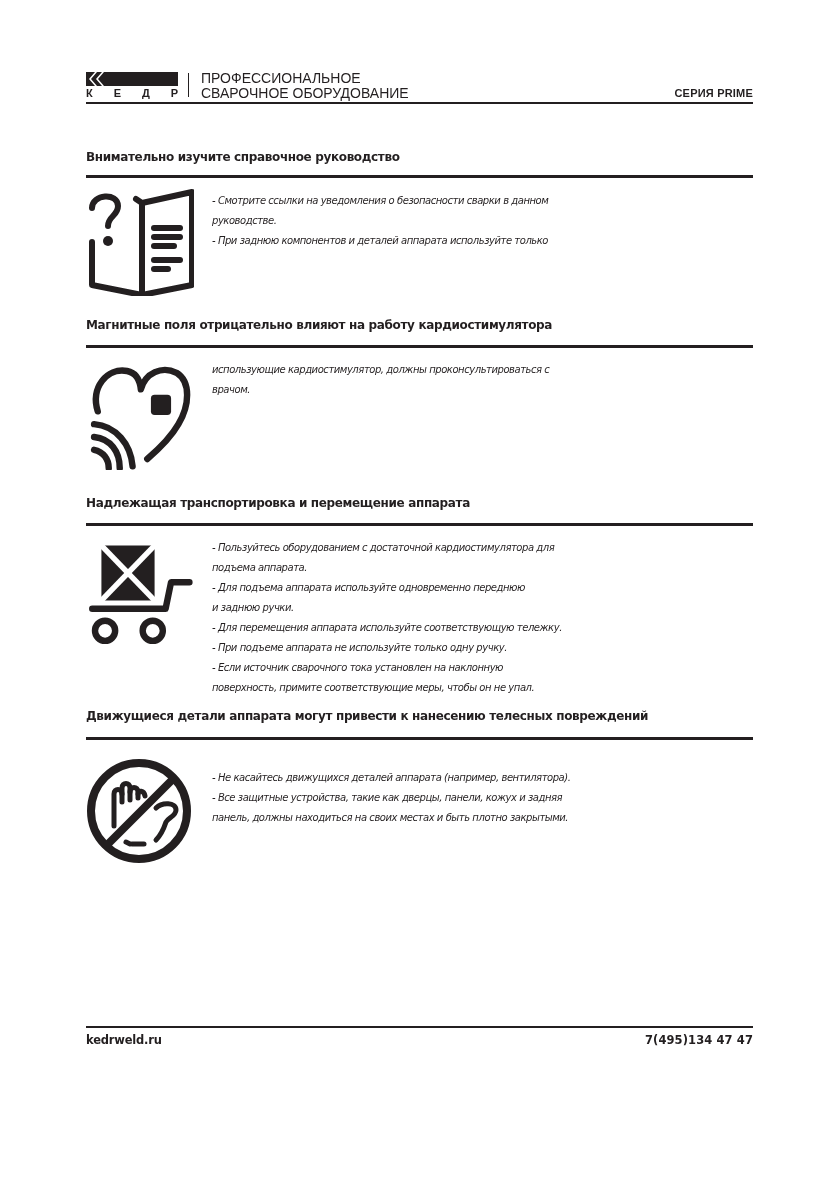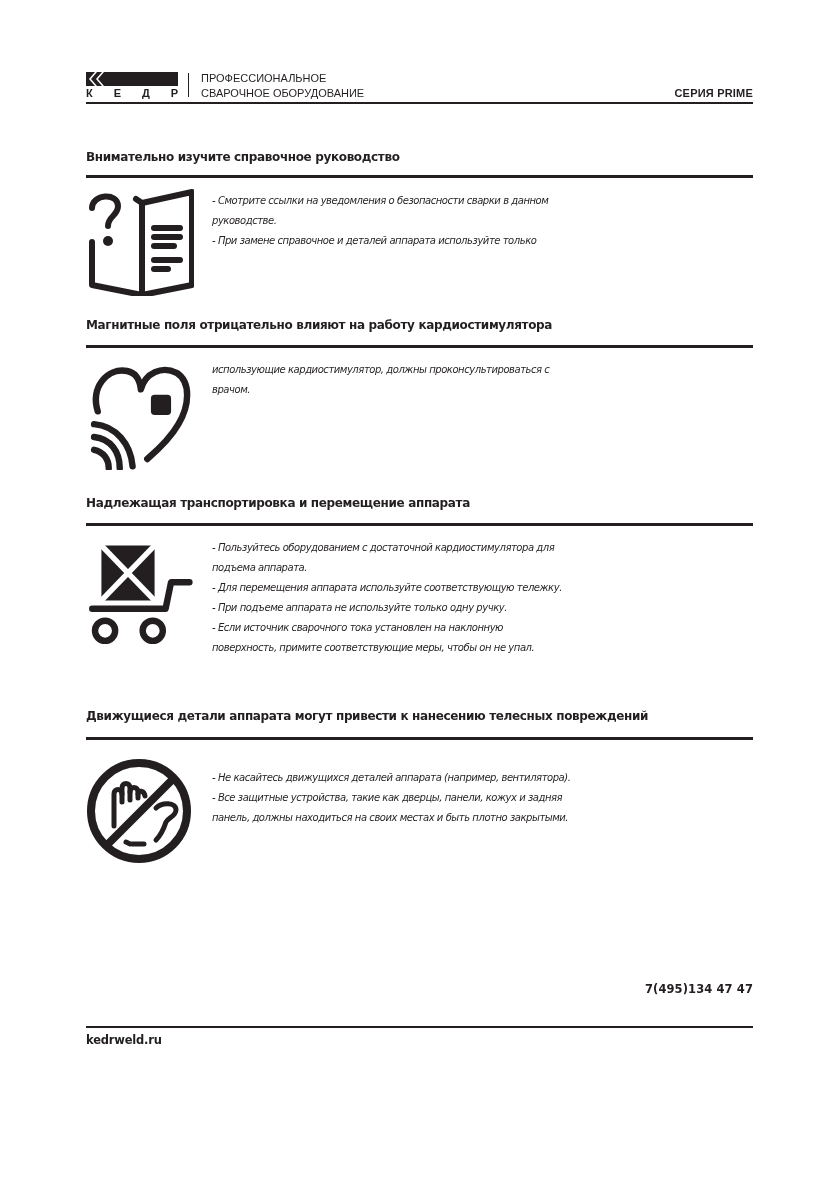--- a/index.html
+++ b/index.html
@@ -7,35 +7,35 @@
            font-family: "DejaVu Sans", sans-serif; color: #231f20; }
     .abs { position: absolute; }
 
     
     .logo { left: 86px; top: 72px; width: 92px; height: 28px; }
     .logo-bar { position:absolute; left: 0; top: 0; width: 92px; height: 14px; background:#231f20; }
     .logo-chev { position:absolute; left: 0; top: 0; width: 22px; height: 14px; }
     .logo-letters { position:absolute; left: 0; top: 15px; width: 92px; display:flex; justify-content:space-between;
                     font-family: "Liberation Sans", sans-serif; font-weight: bold; font-size: 11px; line-height: 12px; letter-spacing: 0; }
     .header-sep { left: 188px; top: 73px; width: 1px; height: 24px; background:#231f20; }
-    .header-sub { left: 201px; top: 71px; font-family: "Liberation Sans", sans-serif; font-size: 11px; line-height: 15px; color:#231f20; }
+    .header-sub { left: 201px; top: 71px; font-family: "Liberation Sans", sans-serif; font-size: 14px; line-height: 15px; color:#231f20; }
     .series { right: 86px; top: 87px; font-family: "Liberation Sans", sans-serif; font-weight: bold; font-size: 11px; letter-spacing: 0.2px; }
     .header-rule { left: 86px; top: 102px; width: 667px; height: 2px; background:#231f20; }
 
     
     .sec-title { left: 86px; font-family: "DejaVu Sans", sans-serif; font-weight: bold; font-size: 12px; letter-spacing: -0.35px; white-space: nowrap; }
     .sec-rule { left: 86px; width: 667px; height: 3px; background:#231f20; }
     .sec-body { left: 212px; width: 560px; font-family: "DejaVu Sans", sans-serif; font-size: 10px; line-height: 20px; letter-spacing: -0.45px; font-style: italic; }
     .sec-body .item { padding-left: 13px; text-indent: -13px; white-space: nowrap; }
     .icon { left: 84px; width: 110px; height: 110px; }
 
     
     .footer-rule { left: 86px; top: 1026px; width: 667px; height: 2px; background:#231f20; }
     .footer-site { left: 86px; top: 1033px; font-family: "DejaVu Sans", sans-serif; font-weight: bold; font-size: 11.5px; letter-spacing: -0.2px; }
-    .footer-phone { right: 86px; top: 982px; font-family: "DejaVu Sans", sans-serif; font-weight: bold; font-size: 11.5px; letter-spacing: 0.1px; }
+    .footer-phone { right: 86px; top: 1033px; font-family: "DejaVu Sans", sans-serif; font-weight: bold; font-size: 11.5px; letter-spacing: 0.1px; }
   </style>
 </head>
 <body>
 
 <div class="abs logo">
   <div class="logo-bar"></div>
   <svg class="logo-chev" viewBox="0 0 22 14">
     <rect x="0" y="0" width="22" height="14" fill="#ffffff"></rect>
     <polygon points="0,0 9,0 3,7 9,14 0,14" fill="#231f20"></polygon>
     <polygon points="11,0 16,0 10,7 16,14 11,14 5,7" fill="#231f20"></polygon>
@@ -72,21 +72,21 @@
     <line x1="70" y1="74" x2="96" y2="74"></line>
     <line x1="70" y1="83" x2="84" y2="83"></line>
   </g>
 </svg>
 <div class="abs sec-body" style="top:191px">
   <div class="item">
     <div>- Смотрите ссылки на уведомления о безопасности сварки в данном</div>
     <div>руководстве.</div>
   </div>
   <div class="item">
-    <div>- При замене справочное и деталей аппарата используйте только</div>
+    <div>- При заднюю компонентов и деталей аппарата используйте только</div>
   </div>
 </div>
 
 <div class="abs sec-title" style="top:318px">Магнитные поля отрицательно влияют на работу кардиостимулятора</div>
 <div class="abs sec-rule" style="top:345px"></div>
 <svg class="abs icon" style="top:360px" viewBox="0 0 110 120">
   <g fill="none" stroke="#231f20" stroke-width="7" stroke-linecap="round" stroke-linejoin="round">
     <path d="M10 56 C2 30, 20 8, 42 12 C52 14, 56 22, 57 32 C62 14, 80 6, 96 14 C112 24, 110 50, 98 70 C90 84, 78 96, 64 108"></path>
     <path d="M6 70 C30 72, 46 92, 48 116"></path>
     <path d="M6 84 C24 86, 34 100, 34 118"></path>
@@ -112,20 +112,24 @@
   <g fill="none" stroke="#231f20" stroke-width="7" stroke-linecap="round" stroke-linejoin="round">
     <path d="M4 75 L84 75 L90 46 L110 46"></path>
   </g>
   <circle cx="18" cy="99" r="11" fill="none" stroke="#231f20" stroke-width="7"></circle>
   <circle cx="70" cy="99" r="11" fill="none" stroke="#231f20" stroke-width="7"></circle>
 </svg>
 <div class="abs sec-body" style="top:538px">
   <div class="item">
     <div>- Пользуйтесь оборудованием с достаточной кардиостимулятора для</div>
     <div>подъема аппарата.</div>
+  </div>
+  <div class="item">
+    <div>- Для подъема аппарата используйте одновременно переднюю</div>
+    <div>и заднюю ручки.</div>
   </div>
   <div class="item">
     <div>- Для перемещения аппарата используйте соответствующую тележку.</div>
   </div>
   <div class="item">
     <div>- При подъеме аппарата не используйте только одну ручку.</div>
   </div>
   <div class="item">
     <div>- Если источник сварочного тока установлен на наклонную</div>
     <div>поверхность, примите соответствующие меры, чтобы он не упал.</div>

